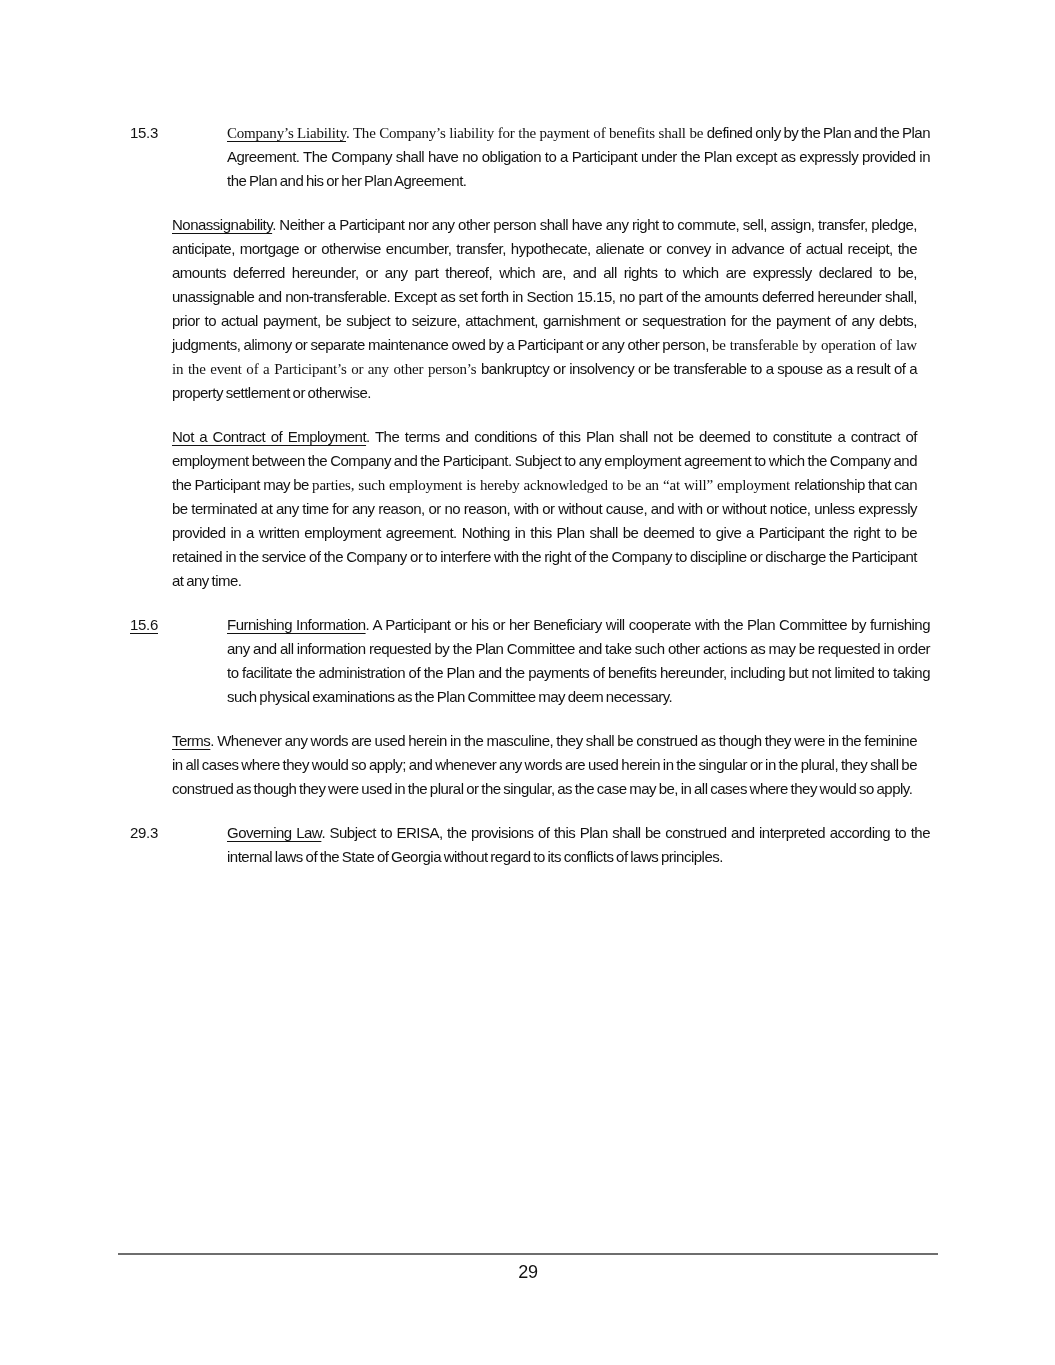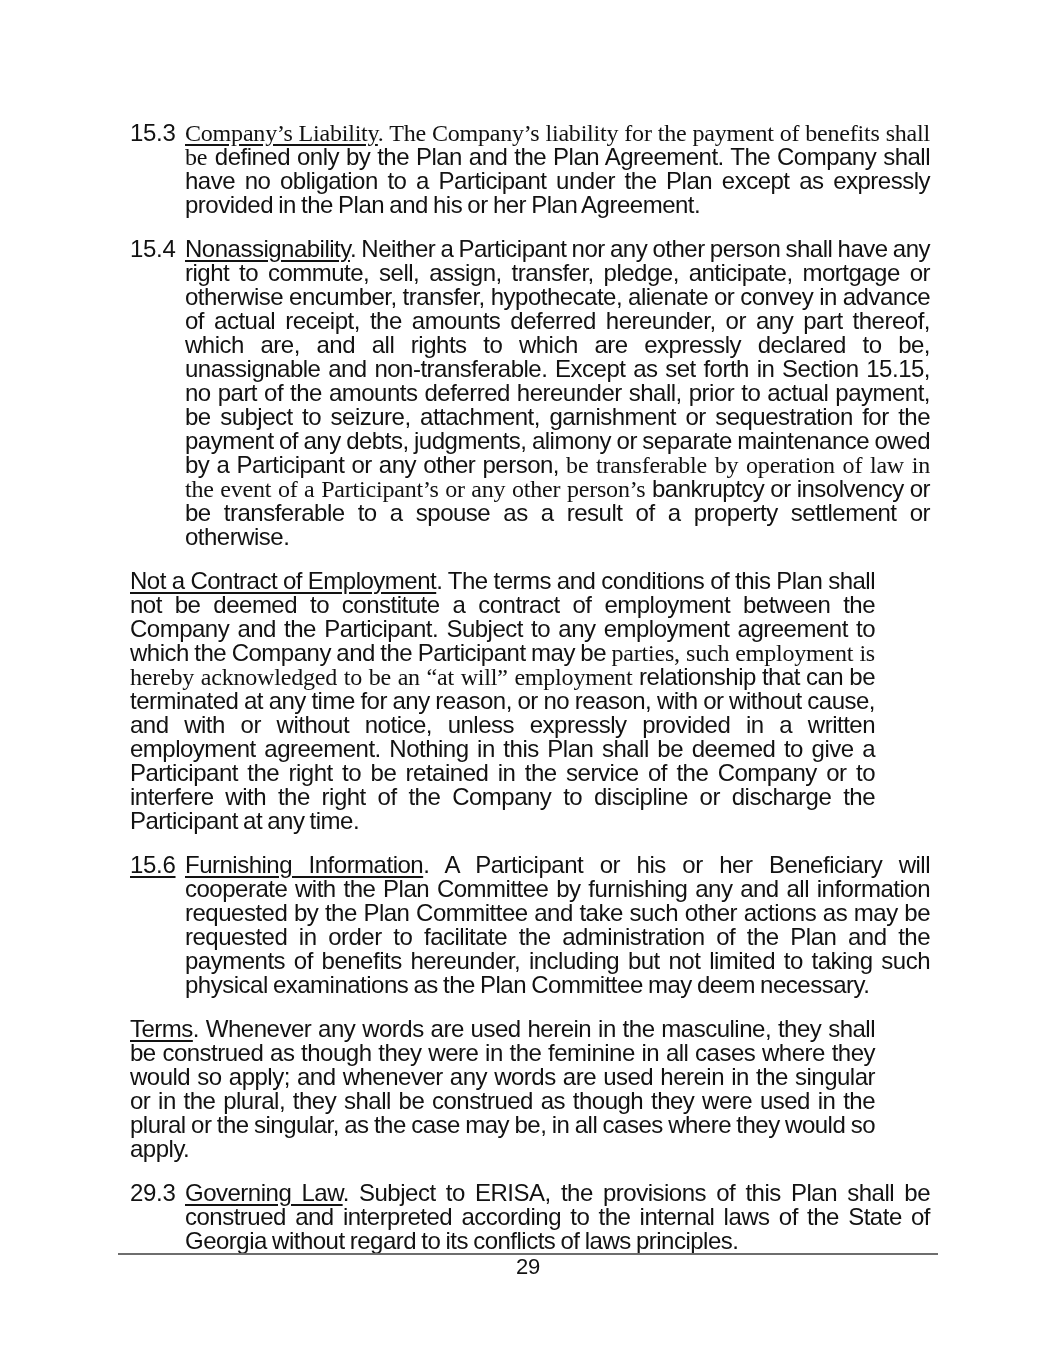--- a/index.html
+++ b/index.html
@@ -18,33 +18,34 @@
   }
   .content {
     position: absolute;
     left: 130px;
     top: 121px;
     width: 800px;
   }
   .section {
     display: flex;
     margin-bottom: 20px;
-    font-size: 24px;
+    font-size: 15px;
     line-height: 24px;
   }
   .sec-num {
     width: 55px;
     flex-shrink: 0;
     letter-spacing: -0.3px;
   }
   .sec-body {
     width: 745px;
     text-align: justify;
     letter-spacing: -0.5px;
     word-spacing: -1px;
+    margin-left: 42px;
   }
   .heading {
     text-decoration: underline;
     text-underline-offset: 3px;
   }
   .serif {
     font-family: "Liberation Serif", "DejaVu Serif", serif;
     letter-spacing: -0.2px;
     word-spacing: 0;
   }
@@ -55,38 +56,38 @@
   .footer {
     position: absolute;
     left: 118px;
     top: 1253px;
     width: 820px;
     border-top: 2px solid #6e6e6e;
     text-align: center;
   }
   .page-number {
     display: inline-block;
-    font-size: 22px;
+    padding-top: 5px;
+    font-size: 18px;
     line-height: 24px;
     letter-spacing: -0.3px;
   }
 </style>
 </head>
 <body>
 
 <div class="page">
   <div class="content">
 
     <div class="section">
       <div class="sec-num">15.3</div>
       <div class="sec-body"><span class="heading serif">Company’s Liability</span><span class="serif">.  The Company’s liability for the payment of benefits shall be </span><span>defined only by the Plan and the Plan Agreement.  The Company shall have no obligation to a Participant under the Plan except as expressly provided in the Plan and his or her Plan Agreement.</span></div>
     </div>
 
     <div class="section">
-      <div class="sec-num">15.4</div>
       <div class="sec-body"><span class="heading">Nonassignability</span><span>.  Neither a Participant nor any other person shall have any right to commute, sell, assign, transfer, pledge, anticipate, mortgage or otherwise encumber, transfer, hypothecate, alienate or convey in advance of actual receipt, the amounts deferred hereunder, or any part thereof, which are, and all rights to which are expressly declared to be, unassignable and non-transferable.  Except as set forth in Section 15.15, no part of the amounts deferred hereunder shall, prior to actual payment, be subject to seizure, attachment, garnishment or sequestration for the payment of any debts, judgments, alimony or separate maintenance owed by a Participant or any other person, </span><span class="serif">be transferable by operation of law in the event of a Participant’s or any other person’s </span><span>bankruptcy or insolvency or be transferable to a spouse as a result of a property settlement or otherwise.</span></div>
     </div>
 
     <div class="section">
       <div class="sec-body"><span class="heading">Not a Contract of Employment</span><span>.  The terms and conditions of this Plan shall not be deemed to constitute a contract of employment between the Company and the Participant.  Subject to any employment agreement to which the Company and the Participant may be </span><span class="serif">parties, such employment is hereby acknowledged to be an “at will” employment </span><span>relationship that can be terminated at any time for any reason, or no reason, with or without cause, and with or without notice, unless expressly provided in a written employment agreement.  Nothing in this Plan shall be deemed to give a Participant the right to be retained in the service of the Company or to interfere with the right of the Company to discipline or discharge the Participant at any time.</span></div>
     </div>
 
     <div class="section">
       <div class="sec-num u">15.6</div>
       <div class="sec-body"><span class="heading">Furnishing Information</span><span>.  A Participant or his or her Beneficiary will cooperate with the Plan Committee by furnishing any and all information requested by the Plan Committee and take such other actions as may be requested in order to facilitate the administration of the Plan and the payments of benefits hereunder, including but not limited to taking such physical examinations as the Plan Committee may deem necessary.</span></div>

